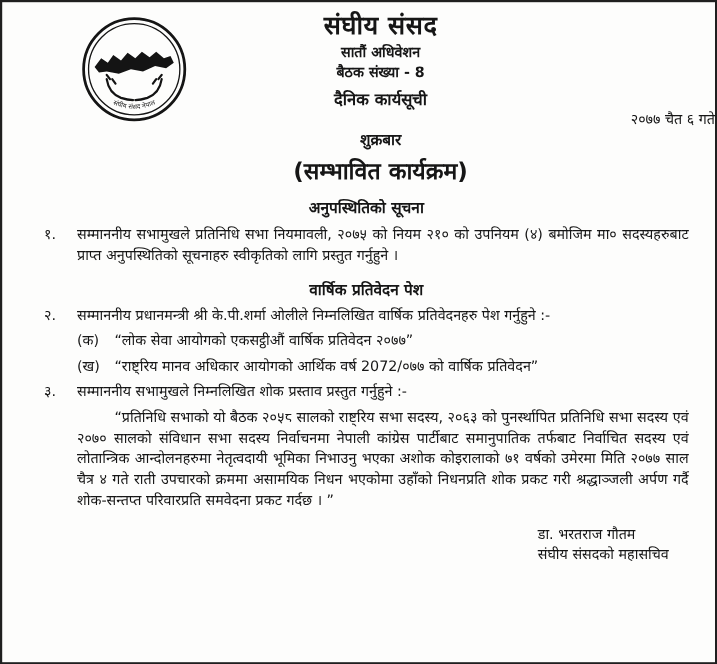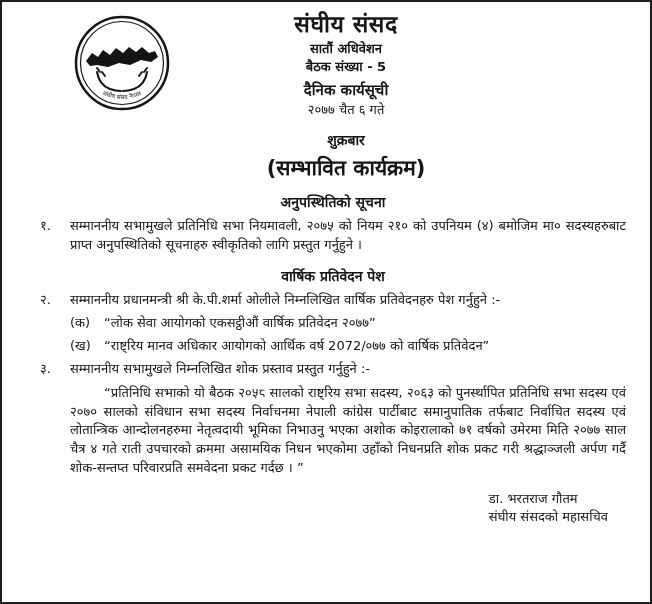--- a/index.html
+++ b/index.html
@@ -14,22 +14,22 @@
     overflow:hidden;
   }
   
   .emblem{position:absolute;left:70px;top:12px;width:100px;height:100px;}
   
   .header{margin-left:40px;text-align:center;padding-top:8px;line-height:1.25;}
   .t-big{font-size:23px;font-weight:bold;letter-spacing:.5px;}
   .t-session{font-size:13px;font-weight:bold;margin-top:2px;}
   .t-meeting{font-size:13px;font-weight:bold;margin-top:2px;}
   .t-agenda{font-size:15px;font-weight:bold;margin-top:6px;}
-  .t-date{font-size:13px;margin-top:2px;}
-  .t-weekday{font-size:14px;font-weight:bold;margin-top:14px;}
+  .t-date{font-size:13px;margin-top:2px;text-align:right;}
+  .t-weekday{font-size:14px;font-weight:bold;margin-top:2px;}
   .t-time{font-size:13px;margin-top:2px;}
   .t-program{font-size:21px;font-weight:bold;margin-top:5px;}
   
   .content{padding:0 24px 0 38px;font-size:13px;line-height:1.45;}
   .sec-heading{text-align:center;font-weight:bold;font-size:14px;margin:11px 0 5px 0;}
   .item{display:flex;margin-top:4px;}
   .item .num{flex:none;width:30px;}
   .item .itext{flex:1;text-align:justify;}
   .subitem{display:flex;margin:4px 0 0 30px;}
   .subitem .slabel{flex:none;width:34px;}
@@ -60,21 +60,21 @@
     </g>
     <path id="emblem-arc" d="M22,76 Q50,94 78,76" fill="none" stroke="none"></path>
     <text font-size="6" fill="#222" text-anchor="middle">
       <textPath href="#emblem-arc" startOffset="50%">संघीय संसद नेपाल</textPath>
     </text>
   </svg>
 
   <div class="header">
     <div class="t-big">संघीय संसद</div>
     <div class="t-session">सातौं अधिवेशन</div>
-    <div class="t-meeting">बैठक संख्या - 5</div>
+    <div class="t-meeting">बैठक संख्या - 8</div>
     <div class="t-agenda">दैनिक कार्यसूची</div>
     <div class="t-date">२०७७ चैत ६ गते</div>
     <div class="t-weekday">शुक्रबार</div>
     <div class="t-program">(सम्भावित कार्यक्रम)</div>
   </div>
 
   <div class="content">
 
     <div class="sec-heading">अनुपस्थितिको सूचना</div>
     <div class="item">

